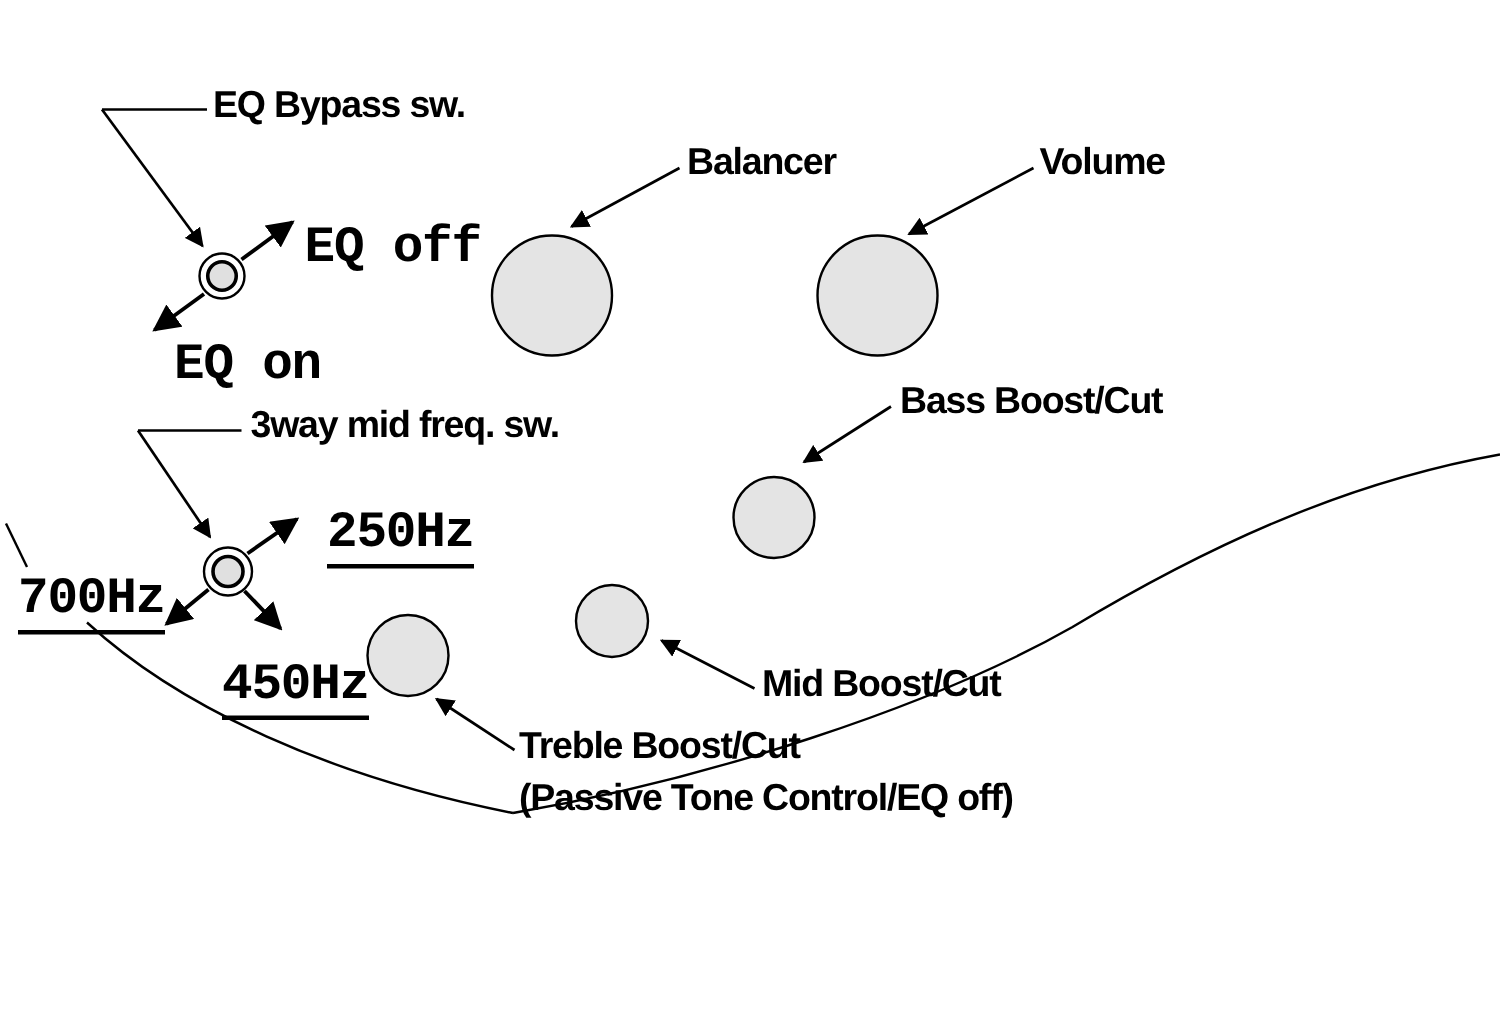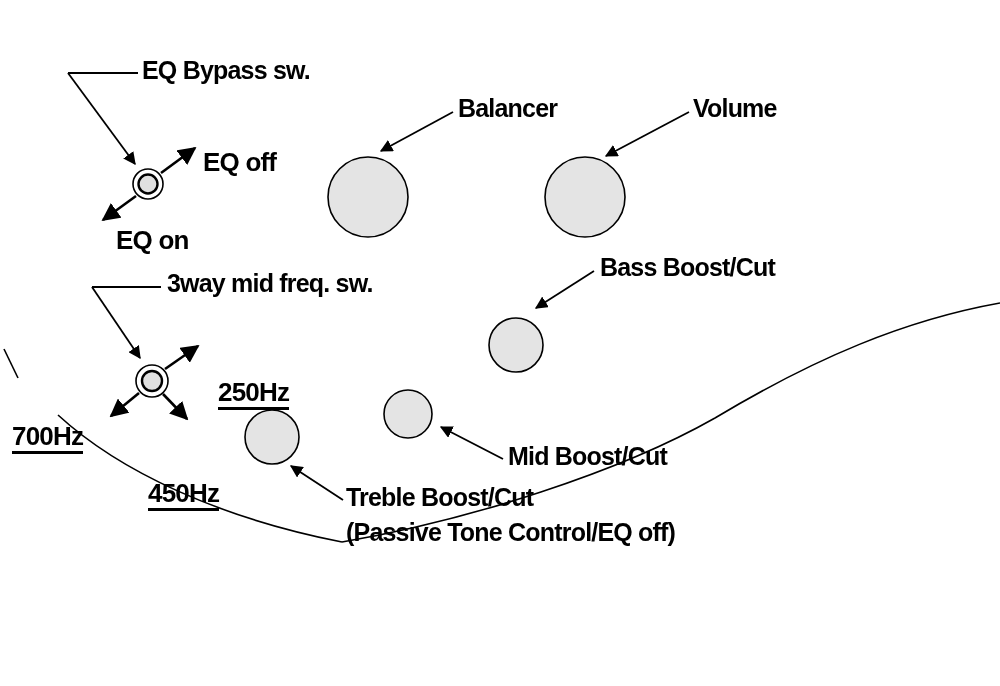--- a/index.html
+++ b/index.html
@@ -13,22 +13,22 @@
   .stage svg{position:absolute;left:0;top:0;}
   .label{
     position:absolute;
     font-weight:bold;
     color:#000;
     white-space:nowrap;
     letter-spacing:-0.8px;
     line-height:1.05;
   }
   .lg{font-size:25px;}
-  .sm{font-size:26px;}
-  .underlined{border-bottom:3px solid #000;padding-bottom:1px;margin-top:40px;}
+  .sm{font-size:34px;font-family:Liberation Mono, monospace;}
+  .underlined{border-bottom:3px solid #000;padding-bottom:1px;}
 </style>
 </head>
 <body>
 
 <div class="stage">
 
   <svg width="1000" height="686" viewBox="0 0 1000 686">
     <defs>
       <marker id="arrow" viewBox="0 0 10 10" refX="9" refY="5" markerWidth="7" markerHeight="7" orient="auto-start-reverse">
         <path d="M0,0 L10,5 L0,10 z" fill="#000"></path>

